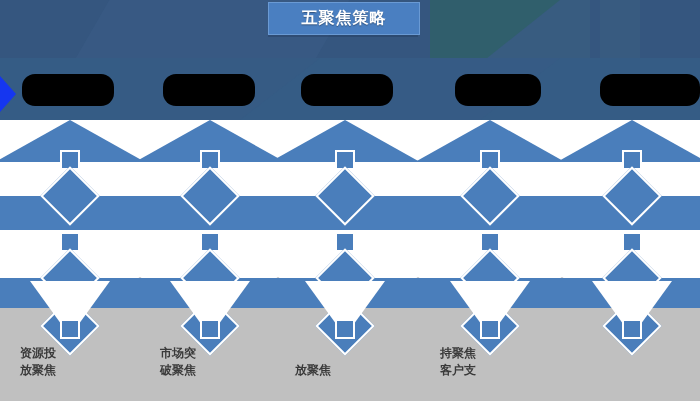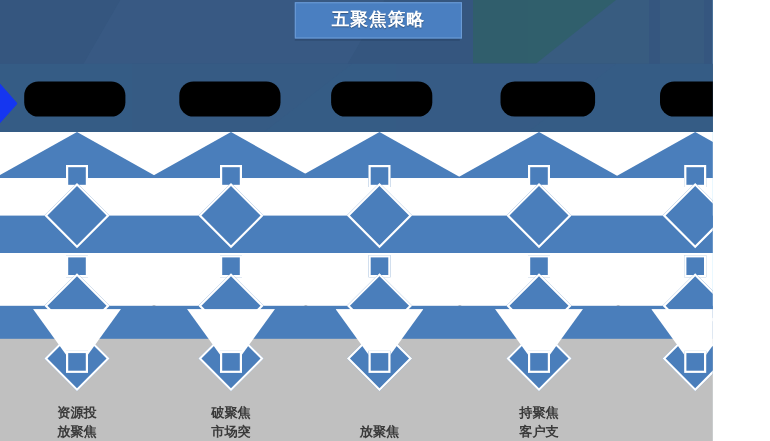--- a/index.html
+++ b/index.html
@@ -1,20 +1,20 @@
 <!DOCTYPE html>
 <html><head>
 <meta charset="utf-8">
 <style>
   html,body{margin:0;padding:0;background:#ffffff;}
   body{font-family:"DejaVu Sans","Liberation Sans",sans-serif;}
 
   #stage{
     position:relative;
-    width:648px;height:401px;
+    width:700px;height:401px;
     overflow:hidden;
     background:#7dd3fc;
   }
 
   
   .header-bg{
     position:absolute;left:0;top:0;width:700px;height:120px;
     background:#35567f;
     overflow:hidden;
   }
@@ -132,22 +132,22 @@
     clip-path:polygon(0 0,100% 0,62% 100%,38% 100%);
   }
   .sq-low{
     position:absolute;bottom:62px;left:50%;margin-left:-10px;
     width:20px;height:20px;background:#4a7ebb;
     border:2px solid #ffffff;box-sizing:border-box;
   }
 
   
   .label{
-    position:absolute;bottom:0;left:50%;margin-left:-50px;width:100px;
-    text-align:center;color:#3a3a3a;font-size:12px;line-height:17px;
+    position:absolute;bottom:22px;left:50%;margin-left:-50px;width:100px;
+    color:#3a3a3a;font-size:12px;line-height:17px;
     font-weight:bold;
   }
   .label .l2{display:block;}
 </style>
 </head>
 <body>
 
 <div id="stage">
 
   <div class="header-bg">
@@ -216,22 +216,22 @@
         <div class="col" style="left: 135px;">
           <div class="sq s1"></div>
           <div class="sq s2"></div>
           <div class="sq s3"></div>
           <div class="diamond d1"></div>
           <div class="diamond d2"></div>
           <div class="diamond d3"></div>
           <div class="notch"></div>
           <div class="sq-low"></div>
           <div class="label">
+            <span class="l2">市场突</span>
             <span class="l2">破聚焦</span>
-            <span class="l2">市场突</span>
           </div>
         </div>
         <div class="col" style="left: 270px;">
           <div class="sq s1"></div>
           <div class="sq s2"></div>
           <div class="sq s3"></div>
           <div class="diamond d1"></div>
           <div class="diamond d2"></div>
           <div class="diamond d3"></div>
           <div class="notch"></div>

